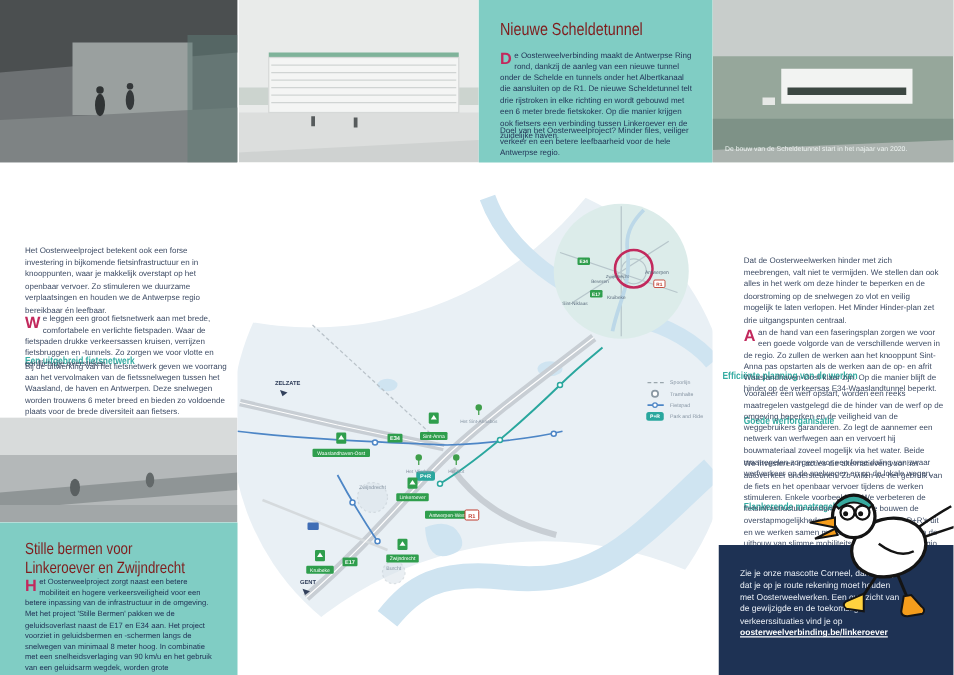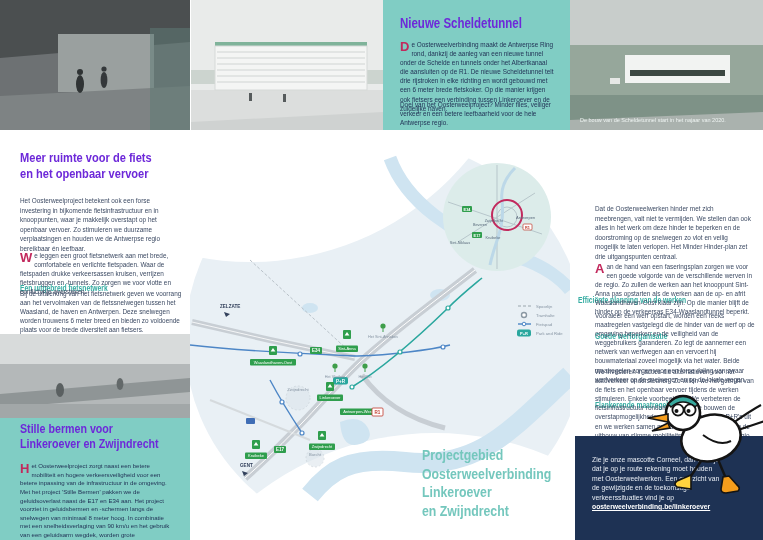--- a/index.html
+++ b/index.html
@@ -3,21 +3,21 @@
 <meta charset="utf-8">
 <style>
   html,body{margin:0;padding:0;background:#fff;}
   .page{position:relative;width:763px;height:540px;background:#fff;overflow:hidden;
         font-family:"Liberation Sans",sans-serif;color:#3c4a63;}
   .abs{position:absolute;}
   .photo{position:absolute;overflow:hidden;}
   .photo svg{display:block;}
   
   .sq{display:inline-block;transform:scaleX(.82);transform-origin:0 50%;white-space:nowrap;}
-  .h-navy{color:#6d28d9;font-weight:bold;}
+  .h-navy{color:#7f1d1d;font-weight:normal;}
   .h-teal{color:#35aca2;font-weight:bold;font-size:8.2px;line-height:9.5px;margin-top:44px;}
   .title-lg{font-size:14px;line-height:16px;}
   .title-md{font-size:13.5px;line-height:15.5px;}
   .title-sm{font-size:13px;line-height:15px;}
   .proj-title{color:#74c7bd;font-weight:bold;font-size:15px;line-height:18.5px;}
   
   .body{font-size:6.4px;line-height:1.42;color:#3c4a63;}
   .on-teal{color:#223457;}
   p{margin:0;}
   .dropcap{float:left;font-weight:bold;font-size:13px;line-height:11px;color:#c2295d;margin:1px 2px 0 0;}
@@ -84,24 +84,20 @@
       <rect width="193" height="45" fill="#c8cdcb"></rect>
       <rect y="95" width="193" height="35" fill="#7e9287"></rect>
       <rect x="55" y="55" width="105" height="28" fill="#f2f3f2"></rect>
       <rect x="60" y="70" width="95" height="6" fill="#3c4742"></rect>
       <rect x="40" y="78" width="10" height="6" fill="#e6e8e6"></rect>
       <polygon points="0,130 193,130 193,112 0,120" fill="#aab2ae"></polygon>
     </svg>
     <div class="caption">De bouw van de Scheldetunnel start in het najaar van 2020.</div>
   </div>
 
-  <div class="abs h-navy title-md" style="left:20px;top:150px">
-    <span class="sq" style="display:block">Meer ruimte voor de fiets</span>
-    <span class="sq" style="display:block">en het openbaar vervoer</span>
-  </div>
   <p class="abs body" style="left:20px;top:196px;width:158px;line-height:1.5">Het Oosterweelproject betekent ook een forse investering in bijkomende fietsinfrastructuur en in knooppunten, waar je makkelijk overstapt op het openbaar vervoer. Zo stimuleren we duurzame verplaatsingen en houden we de Antwerpse regio bereikbaar én leefbaar.</p>
 
   <div class="abs h-teal" style="left:20px;top:240px">
     <span class="sq">Een uitgebreid fietsnetwerk</span>
   </div>
   <p class="abs body" style="left:20px;top:251px;width:162px">
     <span class="dropcap">W</span><span>e leggen een groot fietsnetwerk aan met brede, comfortabele en verlichte fietspaden. Waar de fietspaden drukke verkeersassen kruisen, verrijzen fietsbruggen en -tunnels. Zo zorgen we voor vlotte en conflictvrije oversteken.</span>
   </p>
   <p class="abs body" style="left:20px;top:289px;width:162px">Bij de uitwerking van het fietsnetwerk geven we voorrang aan het vervolmaken van de fietssnelwegen tussen het Waasland, de haven en Antwerpen. Deze snelwegen worden trouwens 6 meter breed en bieden zo voldoende plaats voor de brede diversiteit aan fietsers.</p>
 
@@ -110,21 +106,21 @@
       <rect width="190" height="84" fill="#b4b8b9"></rect>
       <rect width="190" height="30" fill="#d8dbdb"></rect>
       <polygon points="0,60 190,44 190,58 0,74" fill="#8f9596"></polygon>
       <rect y="70" width="190" height="14" fill="#a2a7a8"></rect>
       <ellipse cx="60" cy="56" rx="4" ry="7" fill="#5a6061"></ellipse>
       <ellipse cx="120" cy="50" rx="3.4" ry="6" fill="#63696a"></ellipse>
     </svg>
   </div>
 
   <section class="abs teal-bg" style="left:0;top:418px;width:190px;height:122px">
-    <div class="abs h-navy title-sm" style="left:20px;top:3px">
+    <div class="abs h-navy title-sm" style="left:20px;top:13px">
       <span class="sq" style="display:block">Stille bermen voor</span>
       <span class="sq" style="display:block">Linkeroever en Zwijndrecht</span>
     </div>
     <p class="abs body on-teal" style="left:20px;top:44px;width:152px;font-size:6.1px">
       <span class="dropcap">H</span><span>et Oosterweelproject zorgt naast een betere mobiliteit en hogere verkeersveiligheid voor een betere inpassing van de infrastructuur in de omgeving. Met het project 'Stille Bermen' pakken we de geluidsoverlast naast de E17 en E34 aan. Het project voorziet in geluidsbermen en -schermen langs de snelwegen van minimaal 8 meter hoog. In combinatie met een snelheidsverlaging van 90 km/u en het gebruik van een geluidsarm wegdek, worden grote leefbaarheidswinsten geboekt. Zo wordt het aangenamer wonen, werken en vertoeven op Linkeroever, in Zwijndrecht en in Burcht.</span>
     </p>
   </section>
 
   <div class="abs h-teal" style="left:212px;top:151px;font-size:8.6px;line-height:10px">
     <span class="sq" style="display:block">Een centraal gelegen P+R gebouw</span>
@@ -296,26 +292,20 @@
       <text x="270" y="104" font-size="3.8" fill="#5a6b7c" text-anchor="middle">Sint-Niklaas</text>
       <rect x="272" y="66" width="10" height="6" rx="1" fill="#2f9e4d"></rect>
       <text x="277" y="70.6" font-size="3.8" font-weight="bold" fill="#ffffff" text-anchor="middle">E34</text>
       <rect x="282" y="92" width="10" height="6" rx="1" fill="#2f9e4d"></rect>
       <text x="287" y="96.6" font-size="3.8" font-weight="bold" fill="#ffffff" text-anchor="middle">E17</text>
       <rect x="333" y="84" width="9" height="6" rx="1" fill="#ffffff" stroke="#c0392b" stroke-width="0.7"></rect>
       <text x="337.5" y="88.8" font-size="3.8" font-weight="bold" fill="#c0392b" text-anchor="middle">R1</text>
     </g>
   </svg>
 
-  <div class="abs proj-title" style="left:422px;top:446px">
-    <span class="sq" style="display:block">Projectgebied</span>
-    <span class="sq" style="display:block">Oosterweelverbinding</span>
-    <span class="sq" style="display:block">Linkeroever</span>
-    <span class="sq" style="display:block">en Zwijndrecht</span>
-  </div>
 
   <p class="abs body" style="left:595px;top:204px;width:158px;line-height:1.5">Dat de Oosterweelwerken hinder met zich meebrengen, valt niet te vermijden. We stellen dan ook alles in het werk om deze hinder te beperken en de doorstroming op de snelwegen zo vlot en veilig mogelijk te laten verlopen. Het Minder Hinder-plan zet drie uitgangspunten centraal.</p>
 
   <div class="abs h-teal" style="left:578px;top:252px">
     <span class="sq">Efficiënte planning van de werken</span>
   </div>
   <p class="abs body" style="left:595px;top:262px;width:162px">
     <span class="dropcap">A</span><span>an de hand van een faseringsplan zorgen we voor een goede volgorde van de verschillende werven in de regio. Zo zullen de werken aan het knooppunt Sint-Anna pas opstarten als de werken aan de op- en afrit Waaslandhaven-Oost klaar zijn. Op die manier blijft de hinder op de verkeersas E34-Waaslandtunnel beperkt.</span>
   </p>
 

